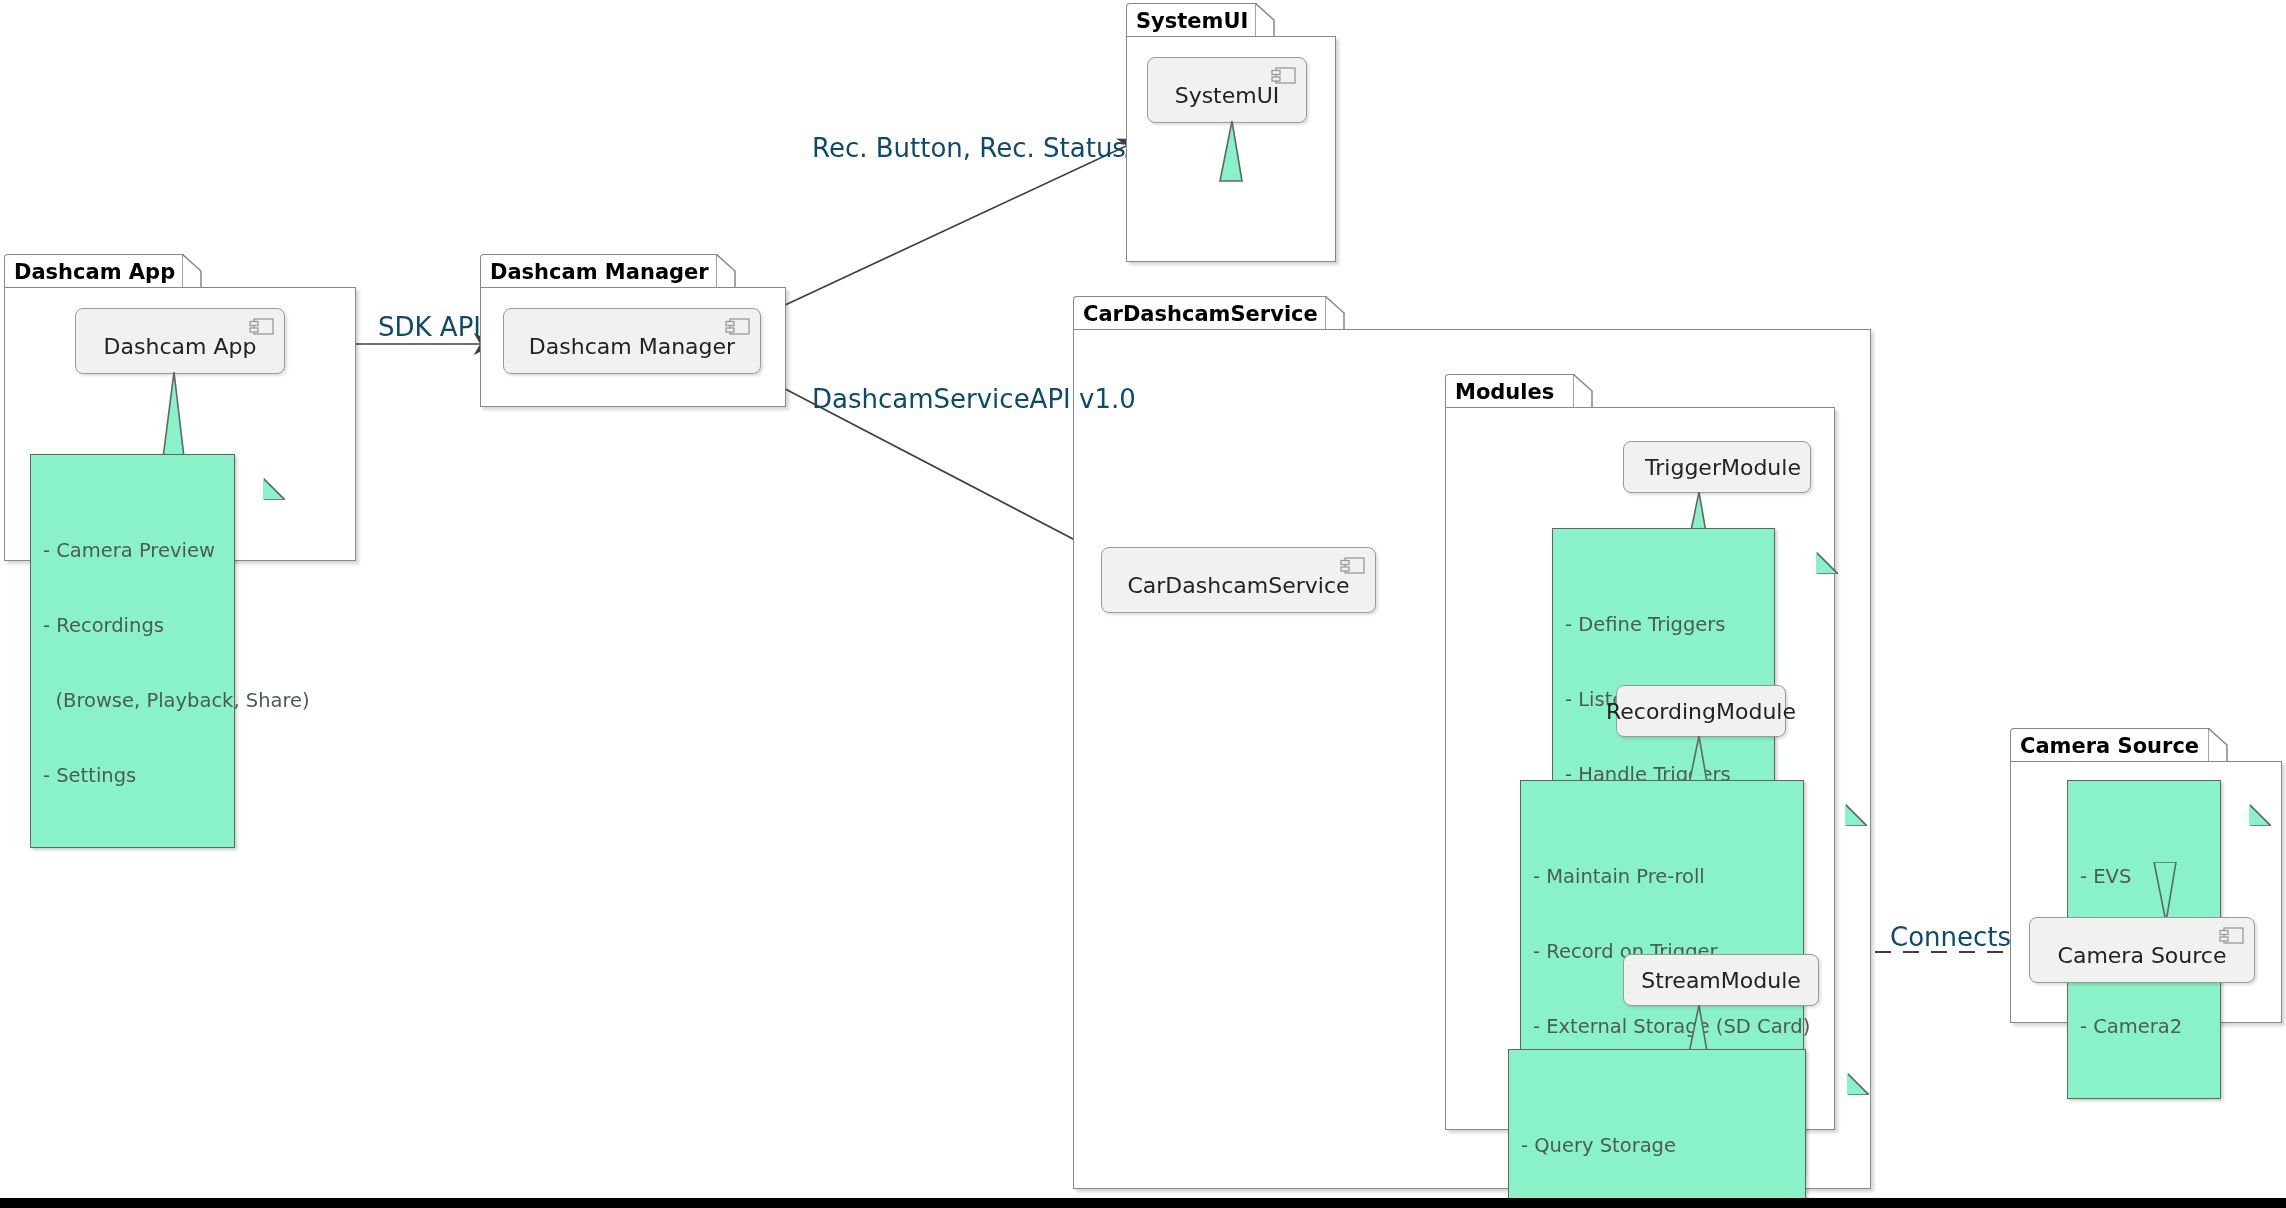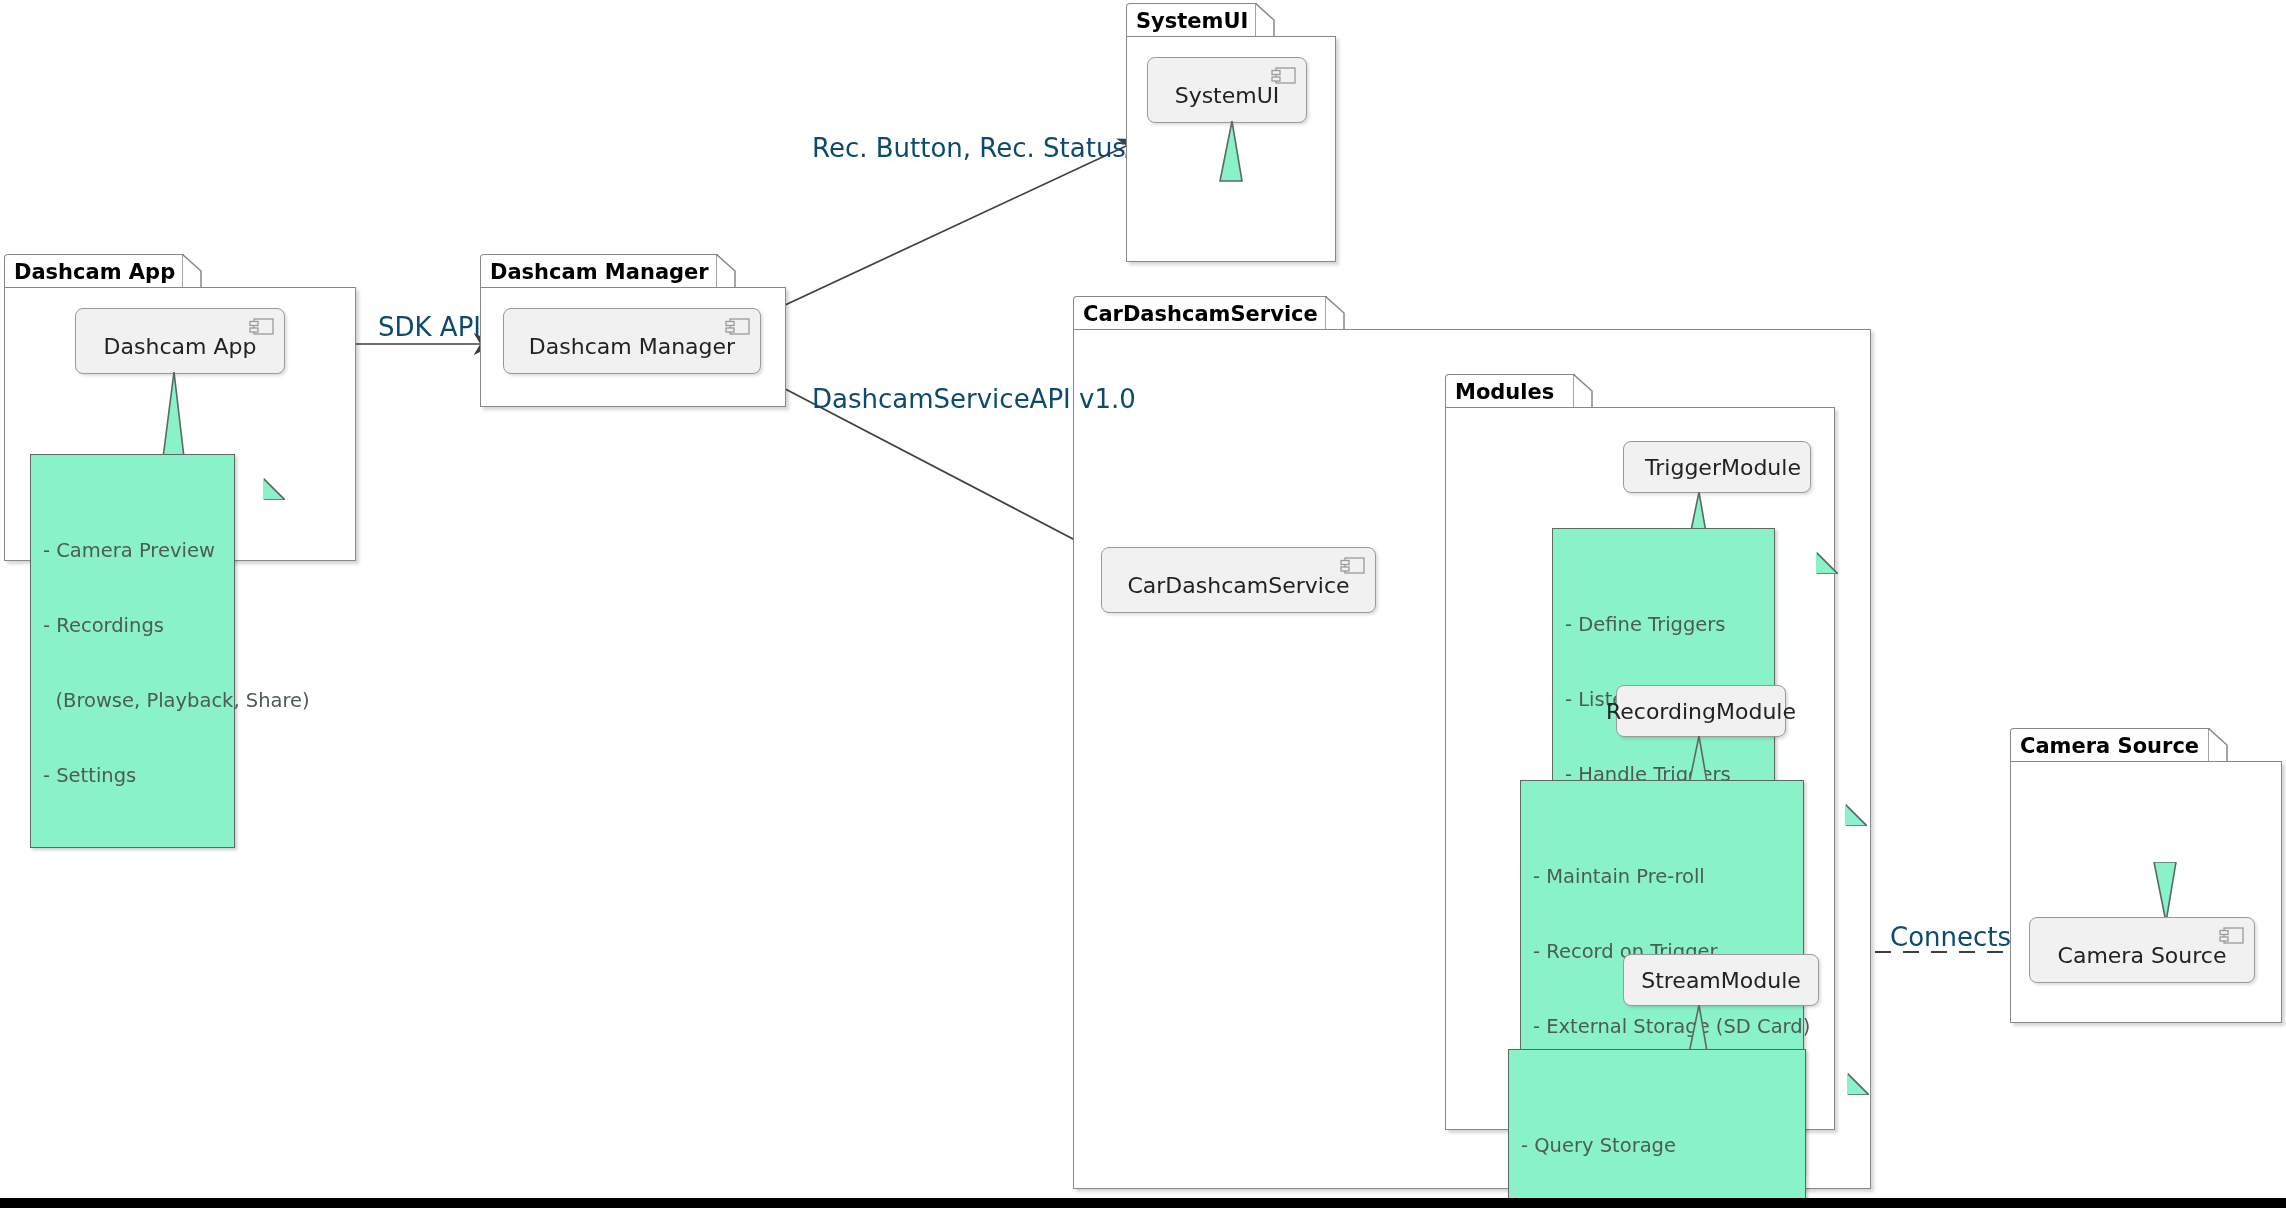--- a/index.html
+++ b/index.html
@@ -337,20 +337,32 @@
 
   <div class="pkg-tab" style="left:2010px; top:728px; min-width:200px;">
     <span>Camera Source</span>
     <span class="corner">
       <svg width="20" height="36" viewBox="0 0 20 36">
           <path d="M0,0 L19,17 L19,36 L0,36 Z" fill="#FFFFFF" stroke="#888888" stroke-width="1.5"></path>
         </svg>
     </span>
   </div>
   <div class="pkg" style="left:2010px; top:761px; width:272px; height:262px;">
+    <div class="note" style="left:56px; top:18px; width:154px;">
+      <span class="fold">
+        <svg width="22" height="22" viewBox="0 0 22 22">
+            <path d="M0,0 L22,22 L0,22 Z" fill="#8AF2C8"></path>
+            <path d="M0,0 L22,22 L0,22 Z" fill="none" stroke="#5A6A62" stroke-width="1.6"></path>
+            <path d="M0,0 L0,22" stroke="#8AF2C8" stroke-width="2"></path>
+          </svg>
+      </span>
+      <span class="note-line">- EVS</span>
+      <span class="note-line">- Perception</span>
+      <span class="note-line">- Camera2</span>
+    </div>
     <svg style="position:absolute; left:140px; top:100px;" width="32" height="62" viewBox="0 0 32 62">
       <path d="M3,0 L25,0 L15,60 Z" fill="#8AF2C8" stroke="#5A6A62" stroke-width="1.6"></path>
     </svg>
     <div class="comp" style="left:18px; top:155px; width:226px; height:66px;">
       <span class="comp-label">Camera Source</span>
       <span class="comp-icon">
         <svg width="26" height="20" viewBox="0 0 26 20">
           <rect x="5" y="2" width="19" height="15" fill="#F1F1F1" stroke="#9A9A9A" stroke-width="1.3"></rect>
           <rect x="1" y="4.5" width="8" height="4" fill="#F1F1F1" stroke="#9A9A9A" stroke-width="1.3"></rect>
           <rect x="1" y="11" width="8" height="4" fill="#F1F1F1" stroke="#9A9A9A" stroke-width="1.3"></rect>

